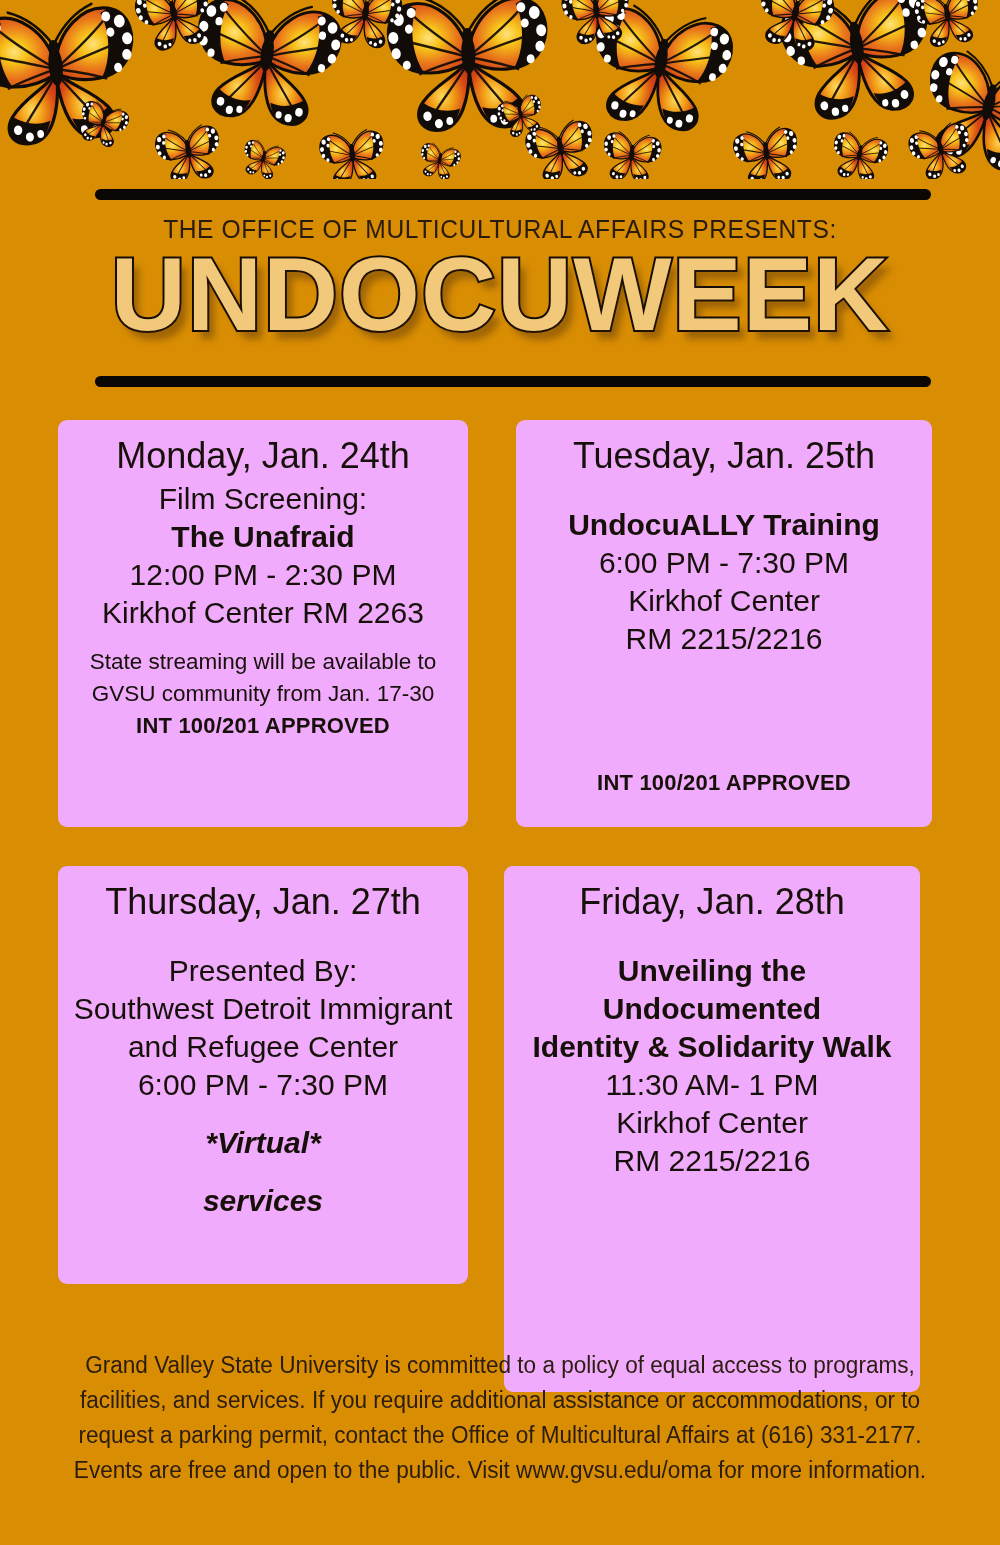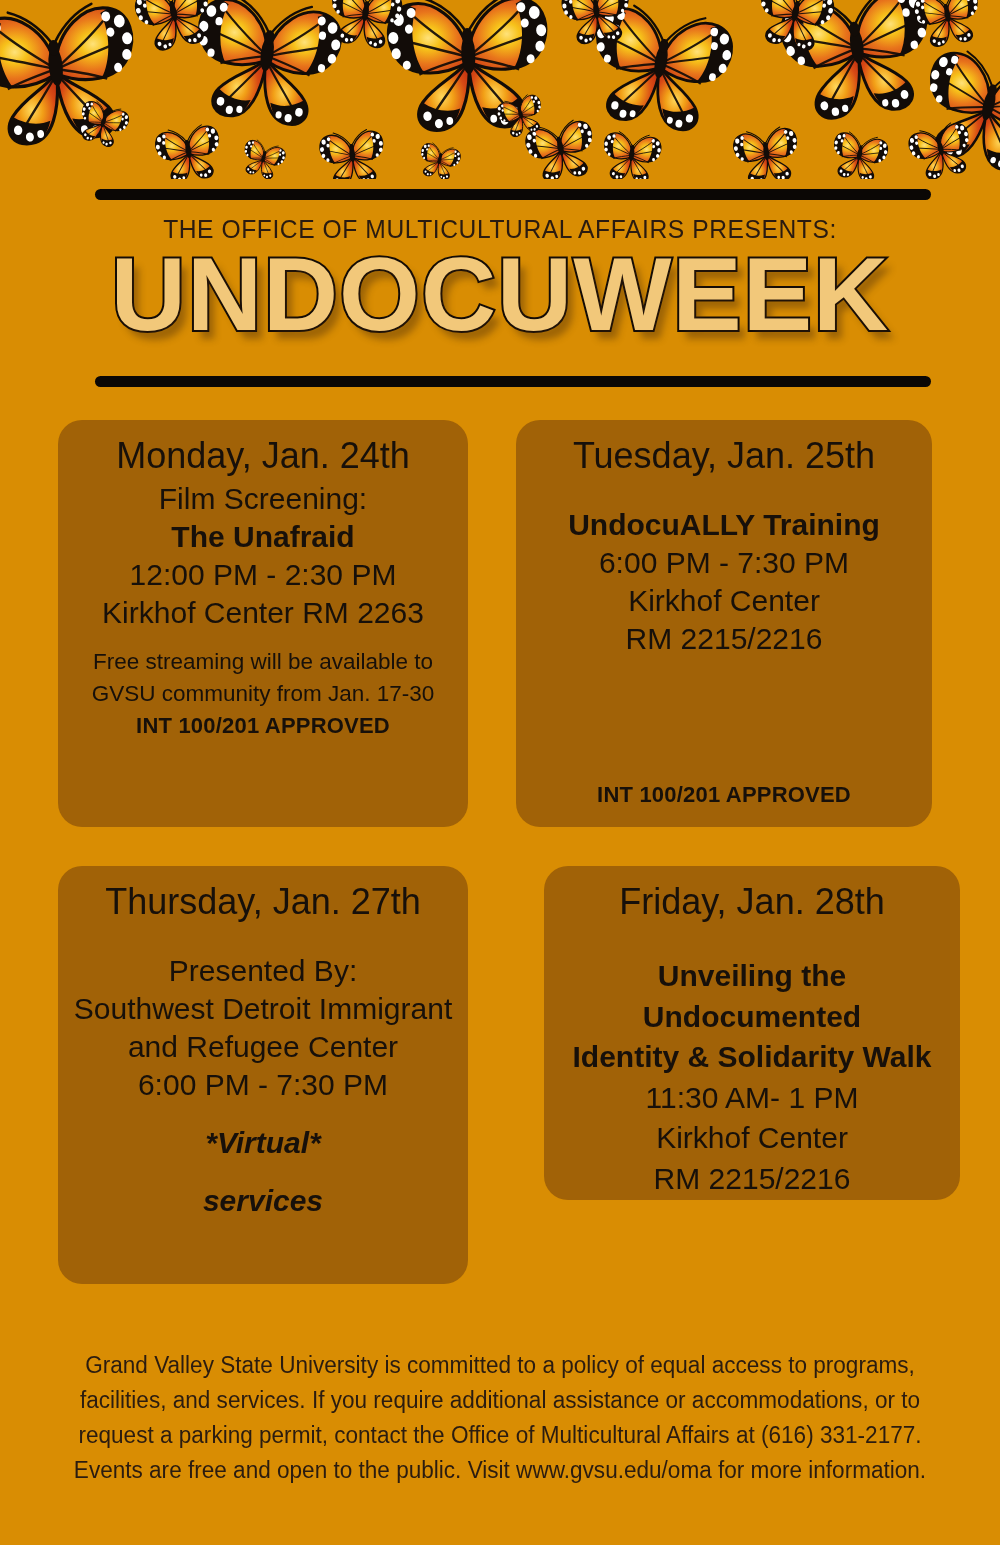--- a/index.html
+++ b/index.html
@@ -78,35 +78,35 @@
   
   #cards {
     position: absolute;
     left: 0; top: 0;
     width: 1000px;
     height: 1545px;
     pointer-events: none;
   }
   .card {
     position: absolute;
-    background: #a16207;
-    border-radius: 24px;
+    background: #f0abfc;
+    border-radius: 9px;
     box-sizing: border-box;
-    padding: 14px 14px 2px 14px;
+    padding: 14px 14px 14px 14px;
     text-align: center;
     color: #140D07;
     pointer-events: auto;
     display: flex;
     flex-direction: column;
     align-items: center;
   }
   #card-monday   { left: 58px;  top: 420px;  width: 410px; height: 407px; }
   #card-tuesday  { left: 516px; top: 420px;  width: 416px; height: 407px; }
   #card-thursday { left: 58px;  top: 866px;  width: 410px; height: 418px; }
-  #card-friday   { left: 544px; top: 866px;  width: 416px; height: 334px; justify-content: space-between; }
+  #card-friday   { left: 504px; top: 866px;  width: 416px; height: 526px; }
 
   .card-date {
     font-family: "Liberation Sans", sans-serif;
     font-size: 36px;
     line-height: 44px;
     font-weight: 400;
     color: #17100A;
     margin: 0 0 2px 0;
   }
   .line {
@@ -254,21 +254,21 @@
 
 <div id="cards">
 
   <div class="card" id="card-monday">
     <div class="card-date">Monday, Jan. 24th</div>
     <div class="line">Film Screening:</div>
     <div class="line bold">The Unafraid</div>
     <div class="line">12:00 PM - 2:30 PM</div>
     <div class="line">Kirkhof Center RM 2263</div>
     <div class="spacer-sm"></div>
-    <div class="line small">Free streaming will be available to</div>
+    <div class="line small">State streaming will be available to</div>
     <div class="line small">GVSU community from Jan. 17-30</div>
     <div class="line small bold">INT 100/201 APPROVED</div>
   </div>
 
   <div class="card" id="card-tuesday">
     <div class="card-date">Tuesday, Jan. 25th</div>
     <div class="spacer-md"></div>
     <div class="line bold">UndocuALLY Training</div>
     <div class="line">6:00 PM - 7:30 PM</div>
     <div class="line">Kirkhof Center</div>

